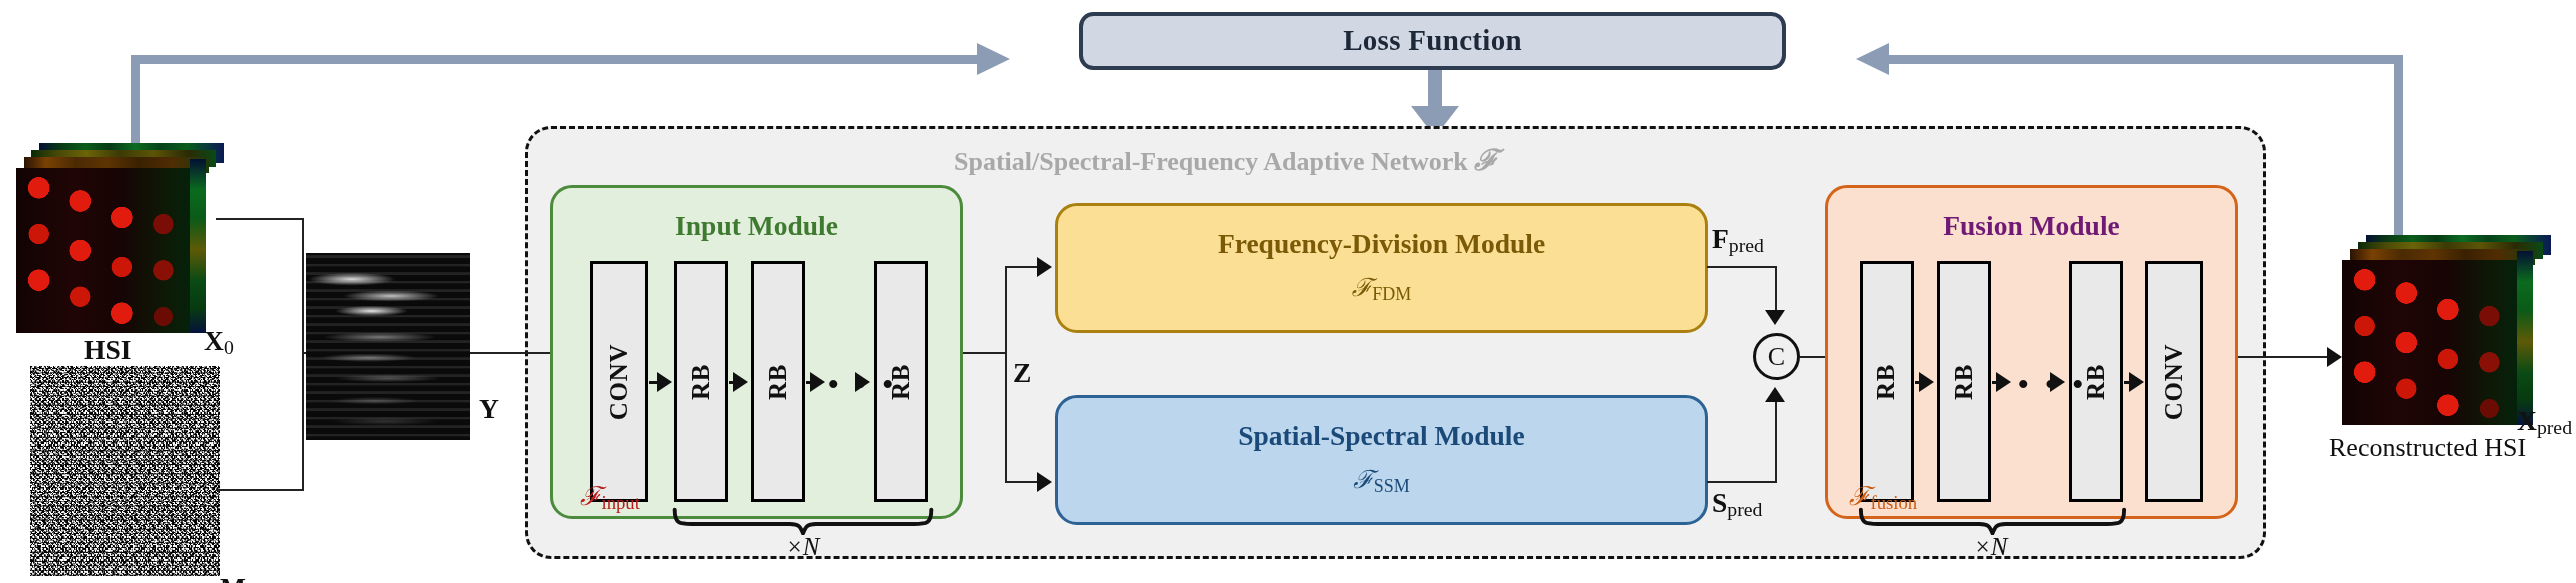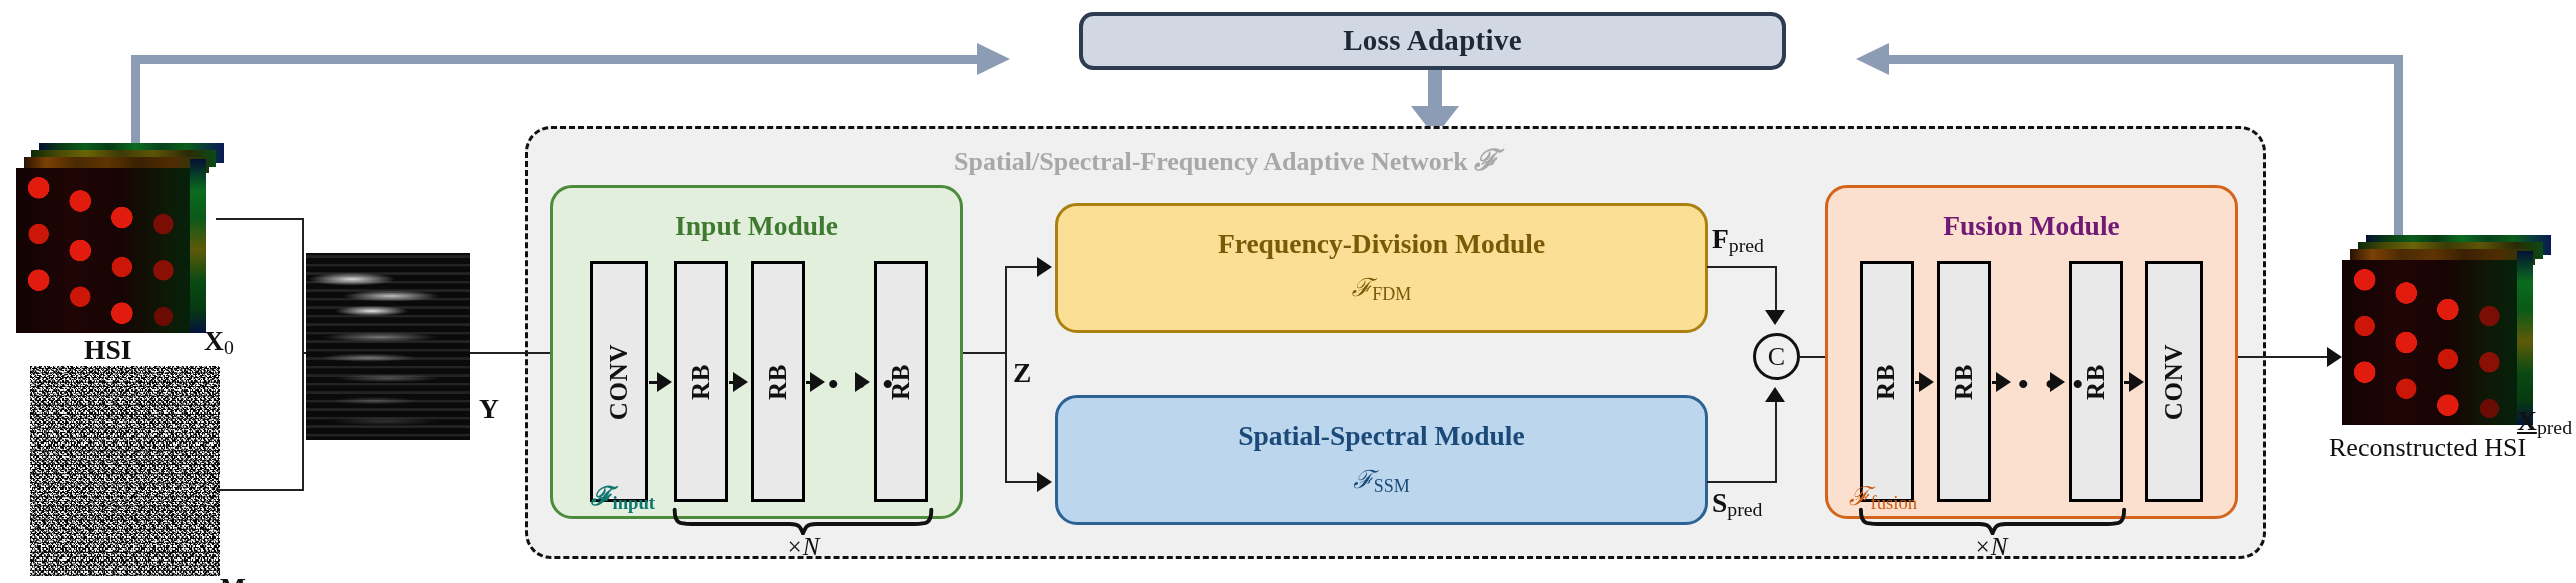--- a/index.html
+++ b/index.html
@@ -138,21 +138,21 @@
   <div class="abs" style="left:1856px; top:43px; width:0;height:0;
               border-top:16.4px solid transparent;border-bottom:16.4px solid transparent;
               border-right:33px solid #8d9cb5;"></div>
 
   <div class="abs slate slate-line-v" style="left:1428px; top:70px; height:52px; width:14.4px;"></div>
   <div class="abs" style="left:1411px; top:106px; width:0;height:0;
               border-left:24px solid transparent;border-right:24px solid transparent;
               border-top:31.5px solid #8d9cb5;"></div>
 
   <div class="abs" id="loss-box">
-    <span class="lbl">Loss Adaptive</span>
+    <span class="lbl">Loss Function</span>
   </div>
 
   <div class="abs" id="network-box"></div>
   <div class="abs" id="network-title">
     <span>Spatial/Spectral-Frequency Adaptive Network</span>
     <span class="scriptF scriptF-i">ℱ</span>
   </div>
 
   <div class="imgbox" style="left:14.4px; top:143px; width:210px; height:190px;">
 
@@ -245,21 +245,21 @@
     <div class="bline" style="left:253px;top:193px;width:5.2px;"></div>
     <div class="bhead" style="left:257px;top:184px;"></div>
     <div class="dots" style="left:275px;top:181px;">• • •</div>
     <div class="bhead" style="left:302px;top:184px;"></div>
 
     <svg class="brace-svg" width="262" height="27.5" style="left:119px;top:319px;" viewBox="0 0 400 42">
       <path d="M4,4 C4,26 12,26 30,26 L180,26 C194,26 196,30 200,40 C204,30 206,26 220,26 L370,26 C388,26 396,26 396,4" fill="none" stroke="#111" stroke-width="6" stroke-linecap="round"></path>
     </svg>
     <div class="xn" style="left:233px;top:345px;">×N</div>
 
-    <div class="mlabel" style="left:38px;top:289px;color:#0f766e;font-size:26px;font-weight:bold;">
+    <div class="mlabel" style="left:27px;top:289px;color:#b91c1c;font-size:26px;">
       <span class="scriptF-i">ℱ</span><span class="sub-small">input</span>
     </div>
   </div>
 
   <div class="tline" style="left:963px;top:352px;width:43px;height:2px;"></div>
   <div class="tline" style="left:1005px;top:266px;width:2px;height:216px;"></div>
   <div class="tline" style="left:1005px;top:266px;width:34px;height:2px;"></div>
   <div class="bhead" style="left:1037px;top:257px;"></div>
   <div class="tline" style="left:1005px;top:481px;width:34px;height:2px;"></div>
   <div class="bhead" style="left:1037px;top:472px;"></div>
@@ -354,19 +354,19 @@
           radial-gradient(circle at 12% 68%, #e11b0d 0 10.5px, transparent 11px),
           radial-gradient(circle at 34% 78%, #cc1608 0 9.8px, transparent 10.5px),
           radial-gradient(circle at 56% 88%, #e11b0d 0 10.5px, transparent 11px),
           radial-gradient(circle at 78% 34%, #7a0d05 0 9.8px, transparent 10.5px),
           radial-gradient(circle at 78% 62%, #8a1006 0 9.8px, transparent 10.5px),
           radial-gradient(circle at 78% 90%, #6a0c04 0 9.2px, transparent 9.8px),
           linear-gradient(90deg,#120303 0%,#200505 30%,#170404 55%,#0d1a06 80%,#05210a 92%,#050a2e 100%);
           background-color:#0a0302;"></div>
     <div class="cube-face" style="left:176px;top:15.7px;width:15.7px;height:174px;background:linear-gradient(180deg,#041034,#0b6b1d 18%,#0a5a18 34%,#5e5a07 52%,#0a4a14 70%,#073a10 86%,#06123d 100%);"></div>
   </div>
-  <div class="mlabel" style="left:2517px;top:405px;text-decoration:underline;">
+  <div class="mlabel" style="left:2517px;top:405px;">
     <b>X</b><span class="sub-small">pred</span>
   </div>
   <div class="caption" style="left:2329px; top:433px; font-size:26px;">Reconstructed HSI</div>
 
 </div>
 
 
 </body></html>

